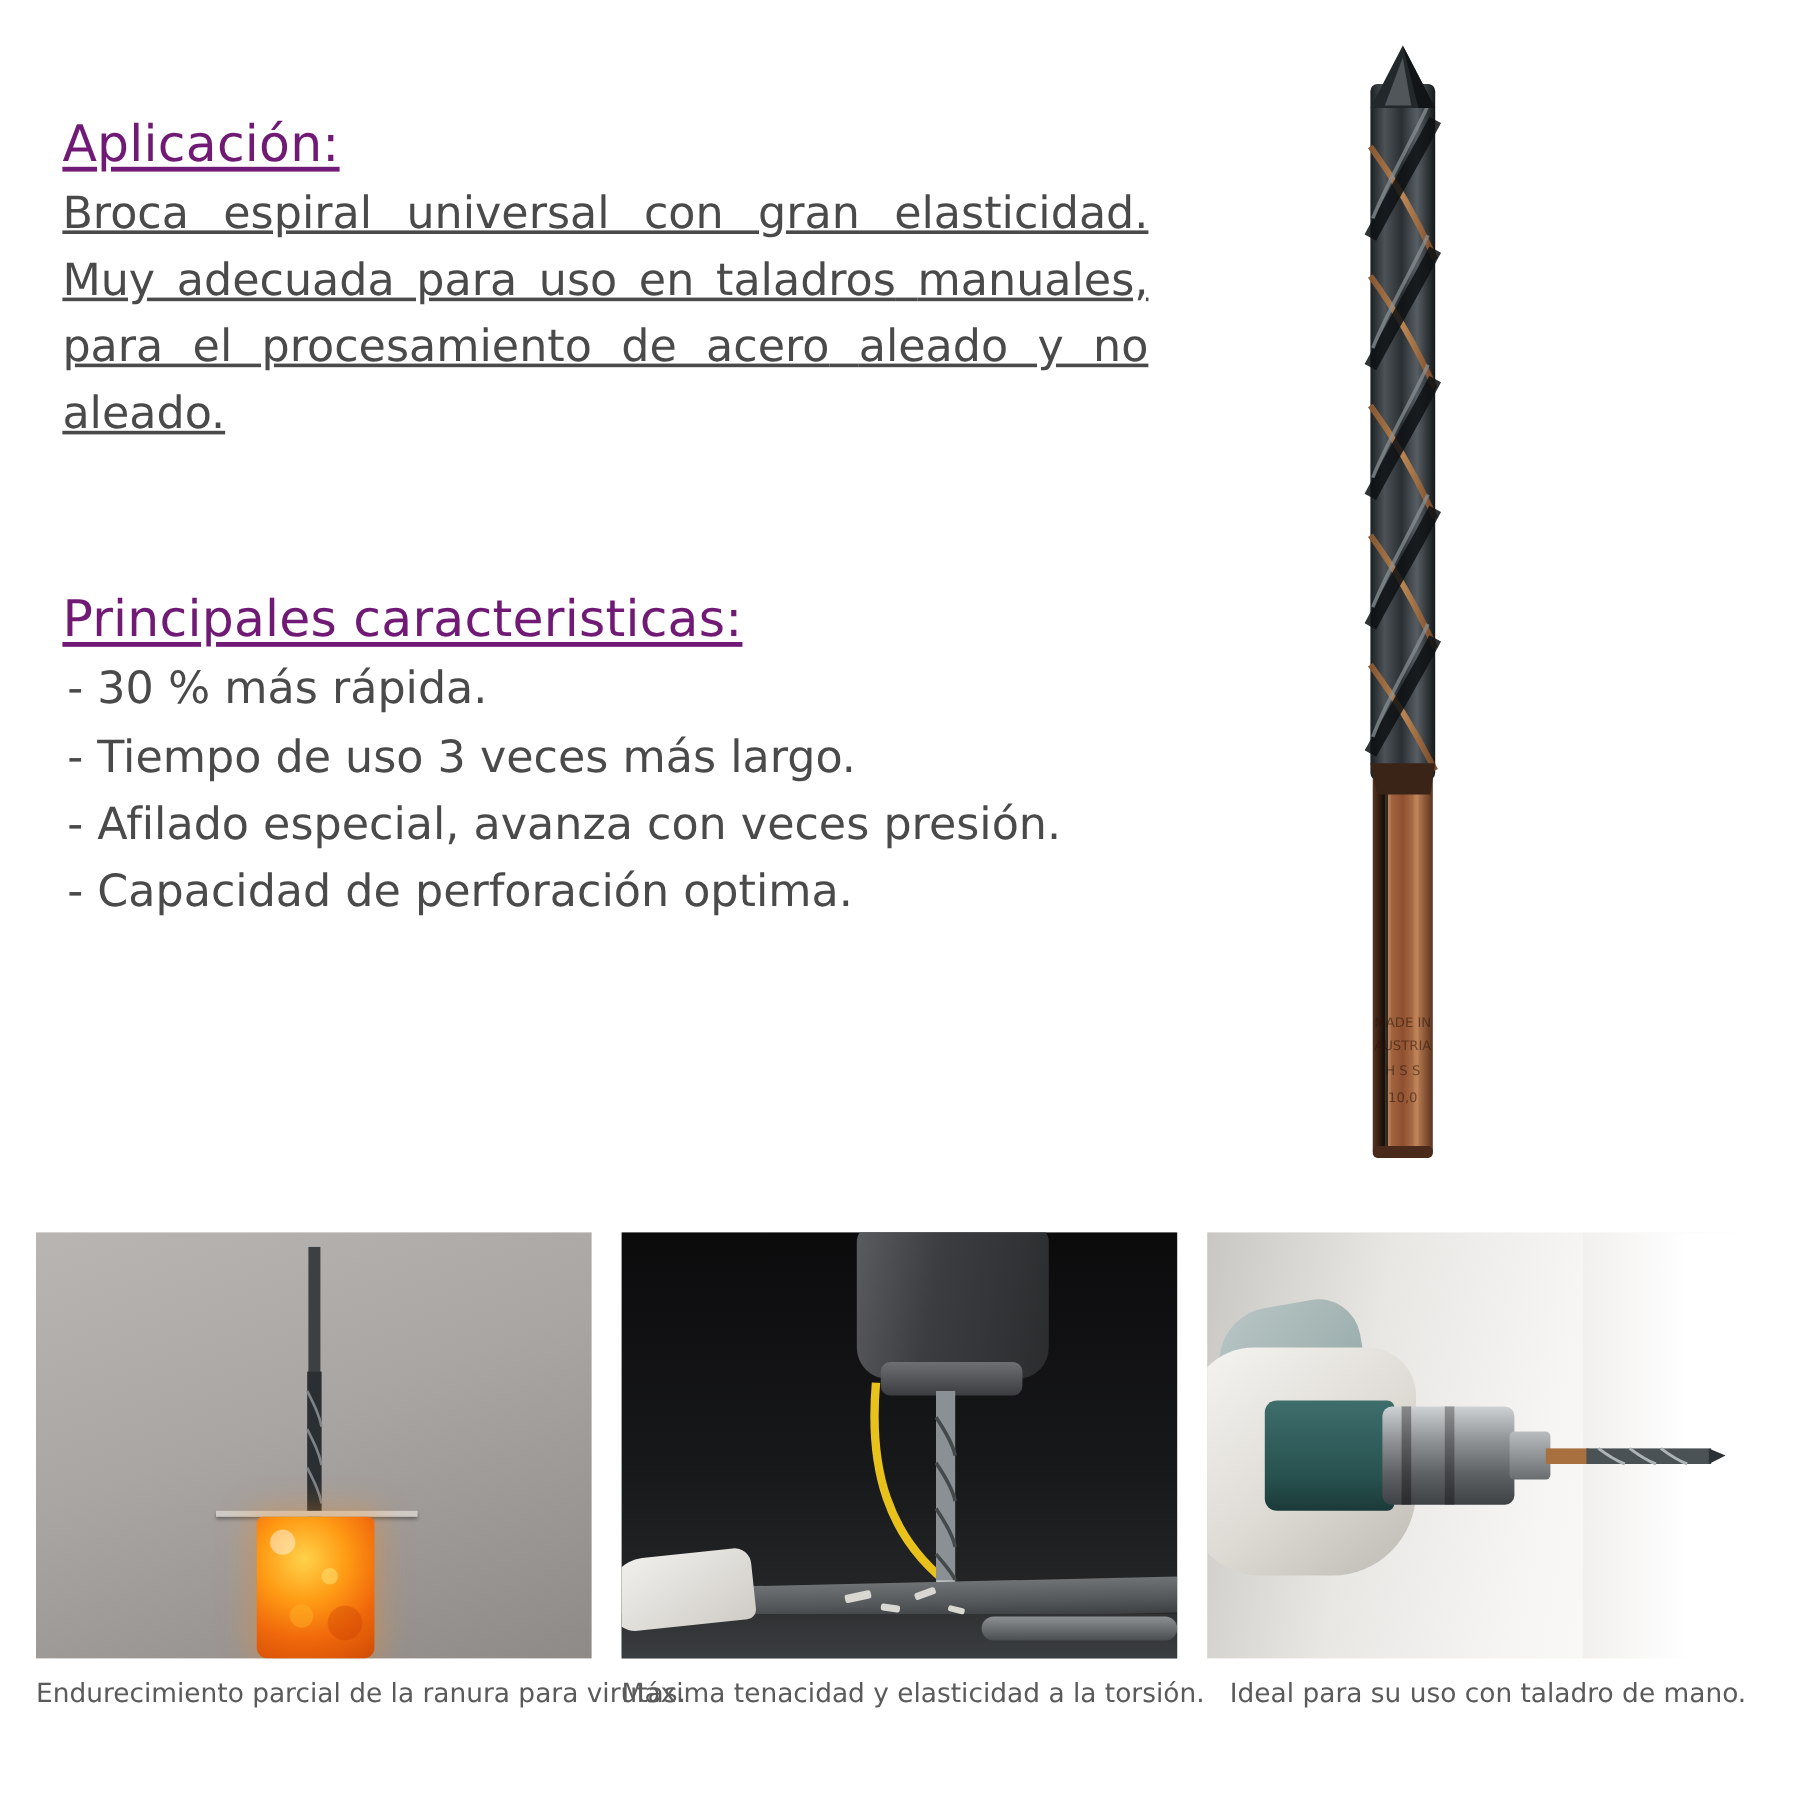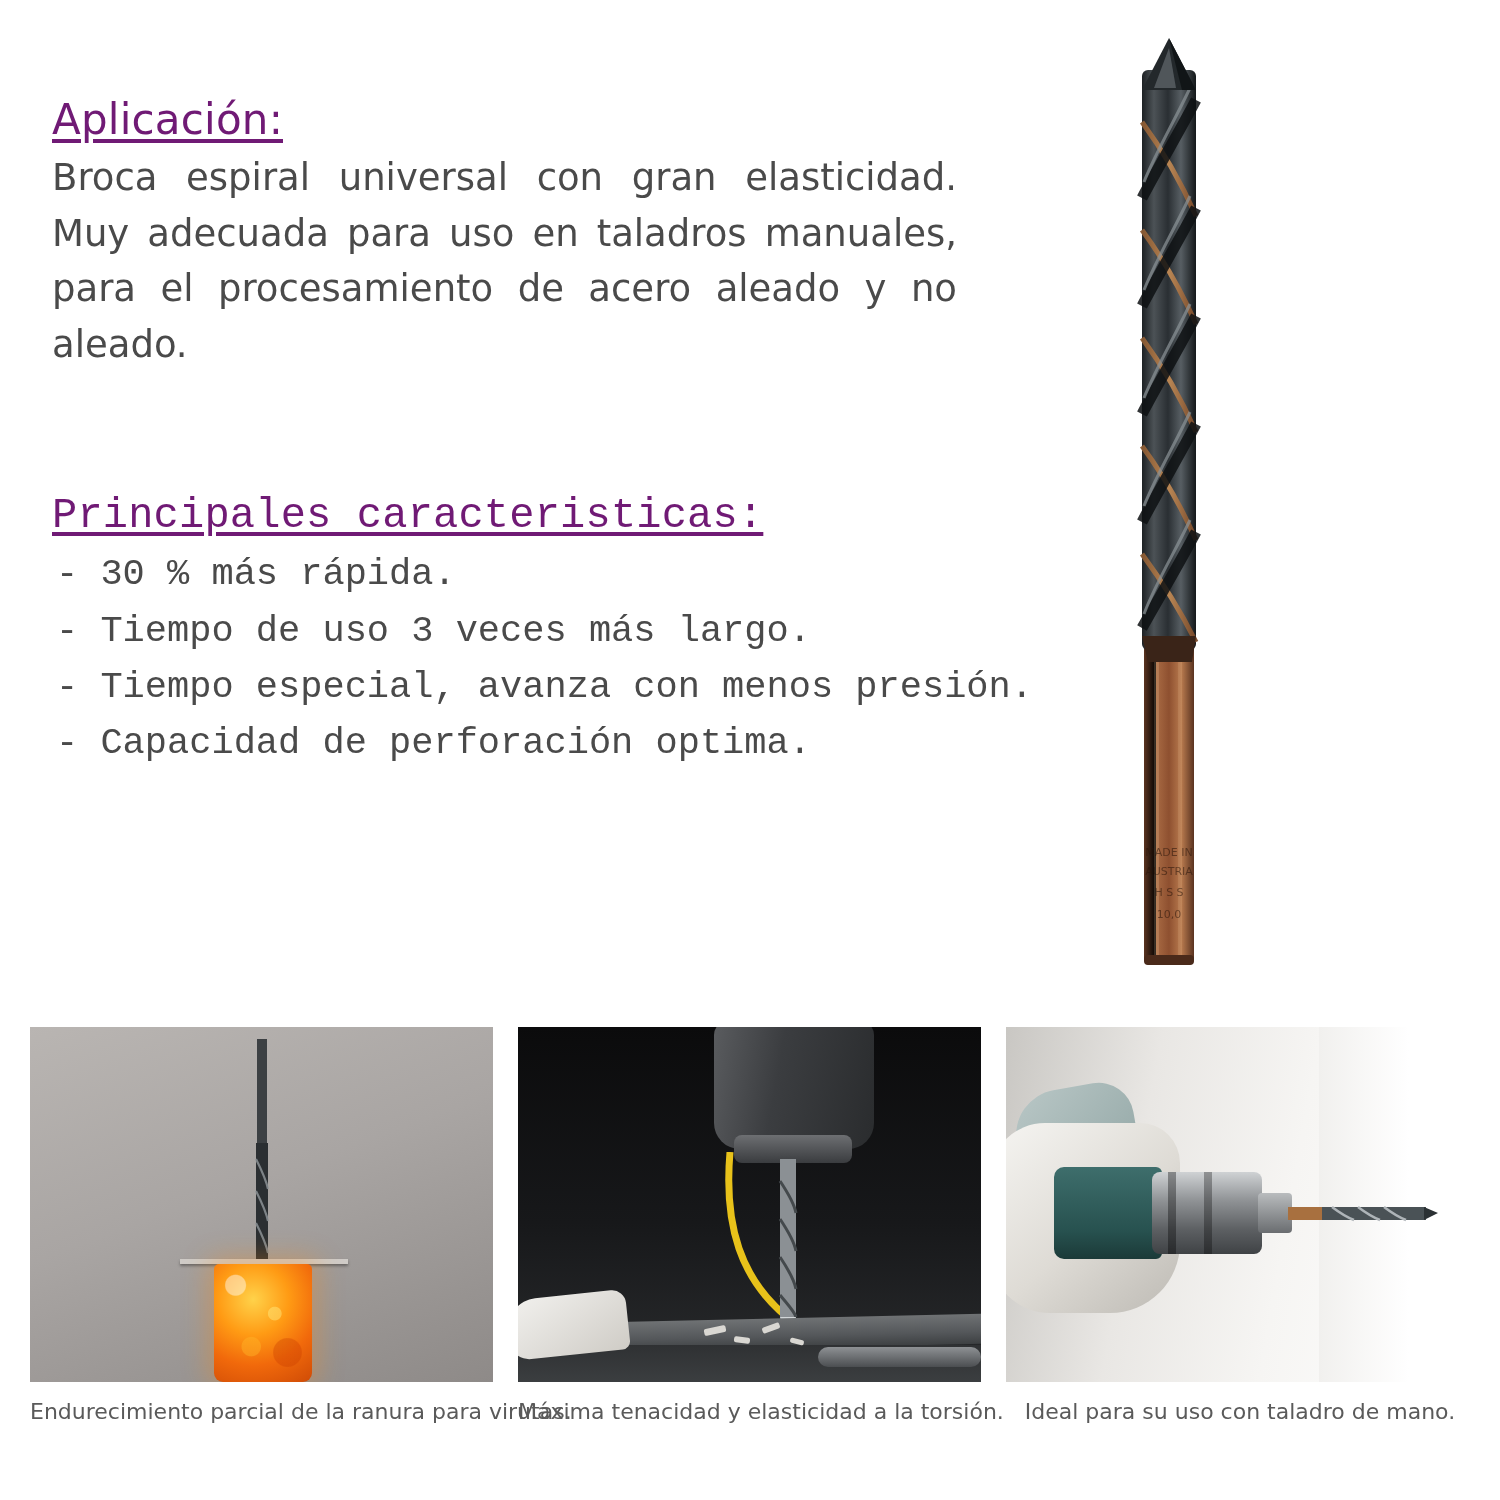--- a/index.html
+++ b/index.html
@@ -36,31 +36,31 @@
   }
 
   .app-body {
     font-size: 37px;
     line-height: 1.5;
     color: #4a4a4a;
     text-align: justify;
     text-justify: inter-word;
     margin: 0;
     width: 905px;
+    text-decoration: underline;
   }
   .app-body .last-line {
     text-align: left;
   }
 
   .features-block {
     position: absolute;
     left: 52px;
     top: 492px;
     width: 950px;
-    font-family: Liberation Mono, monospace;
   }
   .feature-list {
     list-style: none;
     margin: 4px 0 0 4px;
     padding: 0;
   }
   .feature-list li {
     font-size: 37px;
     line-height: 1.52;
     color: #4a4a4a;
@@ -321,21 +321,21 @@
     <span>manuales, para el procesamiento de acero</span>
     <span class="last-line">aleado y no aleado.</span>
   </p>
 </div>
 
 <div class="features-block">
   <h1 class="section-heading">Principales caracteristicas:</h1>
   <ul class="feature-list">
     <li>- 30 % más rápida.</li>
     <li>- Tiempo de uso 3 veces más largo.</li>
-    <li>- Tiempo especial, avanza con menos presión.</li>
+    <li>- Afilado especial, avanza con veces presión.</li>
     <li>- Capacidad de perforación optima.</li>
   </ul>
 </div>
 
 <div class="drill-wrap">
   <svg class="drill-svg" width="120" height="935" viewBox="0 0 120 935" xmlns="http://www.w3.org/2000/svg">
     <defs>
       <linearGradient id="steel" x1="0" y1="0" x2="1" y2="0">
         <stop offset="0%" stop-color="#1d2124"></stop>
         <stop offset="22%" stop-color="#4c5256"></stop>

